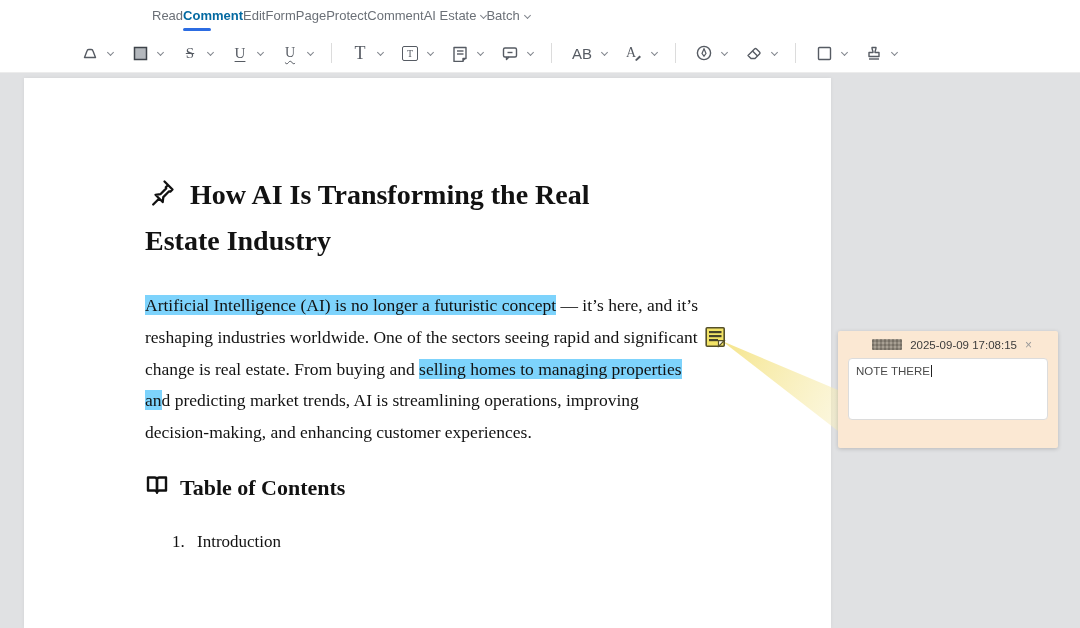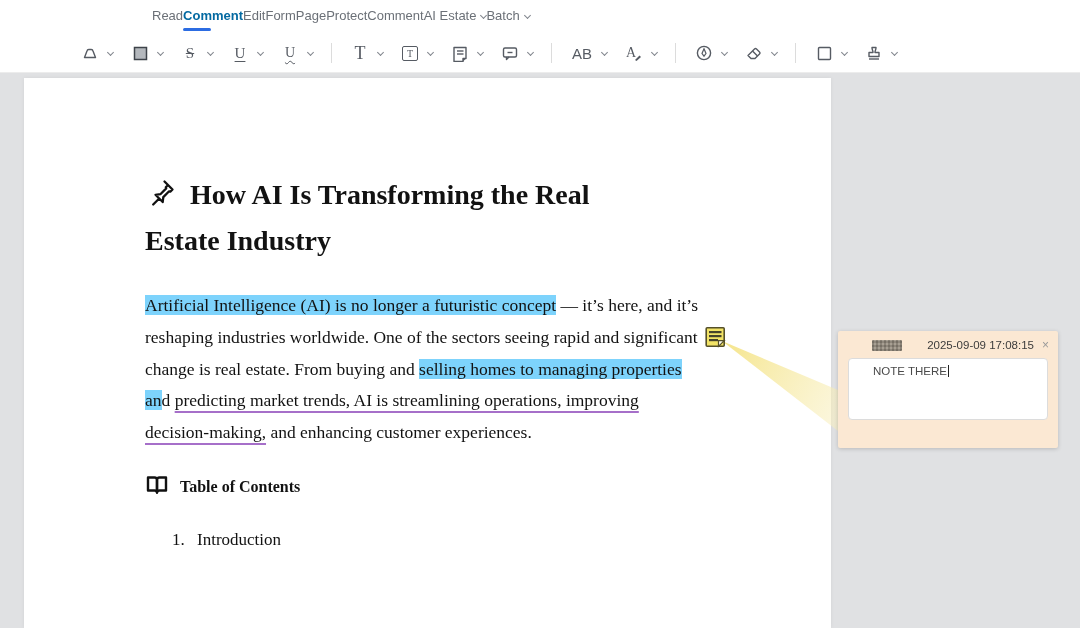--- a/index.html
+++ b/index.html
@@ -33,40 +33,40 @@
   
   .content { position:absolute; left:0; top:73px; width:1080px; height:555px; background:#e0e1e3; }
   .page { position:absolute; left:24px; top:5px; width:807px; height:550px; background:#fff;
           box-shadow:0 0 4px rgba(0,0,0,0.06); }
   .doc { padding:96px 0 0 121px; width:700px; font-family:"Liberation Serif", serif; color:#121212; }
   .doc h1 { font-size:28px; line-height:41px; font-weight:bold; width:505px; }
   .pin-ic { display:inline-block; vertical-align:-5px; margin-right:13px; }
   .para { font-size:17.5px; line-height:31.8px; width:562px; margin-top:29px; }
   .para2 { margin-top:21px; }
   .hl  { background:#7dd3fc; }
-  .ulp { text-decoration:underline; text-decoration-color:#a66fc9; text-decoration-thickness:2px; text-underline-offset:5px; }
+  .ulp { text-decoration-color:#a66fc9; text-decoration-thickness:2px; text-underline-offset:5px; }
   .ult { text-decoration:underline wavy #2fb3a6; text-decoration-thickness:2px; text-underline-offset:4px; }
-  .toc-head { margin-top:24px; font-size:16px; font-weight:bold; display:flex; align-items:center; gap:11px; }
+  .toc-head { margin-top:24px; font-size:22px; font-weight:bold; display:flex; align-items:center; gap:11px; }
   .toc-item { margin-top:29px; font-size:17px; display:flex; }
   .toc-num { width:25px; margin-left:27px; }
 
   
   .note-beam { position:absolute; left:0; top:0; width:1080px; height:555px; pointer-events:none; z-index:2; }
   .note-icon { position:absolute; left:705px; top:253px; width:21px; height:23px; z-index:3; cursor:pointer; }
   .note-panel { position:absolute; left:838px; top:258px; width:220px; height:117px; background:#fbe8d3;
                 border-radius:2px; box-shadow:0 1px 4px rgba(0,0,0,0.18); z-index:4; }
-  .note-head { display:flex; align-items:center; padding:8px 9px 4px 10px;margin-left:24px; }
+  .note-head { display:flex; padding:8px 26px 4px 10px;margin-left:24px; }
   .author-blur { width:30px; height:11px; border-radius:1px;
                  background:repeating-linear-gradient(90deg,#a8a39b 0 2px,#cbc6be 2px 4px),
                             repeating-linear-gradient(0deg,#b3aea6 0 2px,#d2cdc5 2px 4px);
                  background-blend-mode:multiply; filter:blur(.4px); }
   .note-ts { margin-left:auto; font-size:11.5px; color:#3c3c3c; }
   .note-x  { margin-left:8px; font-size:12px; color:#9a9a9a; cursor:pointer; line-height:1; }
   .note-body { margin:3px 10px; height:62px; background:#fff; border:1px solid #dcdcdc; border-radius:4px;
-               padding:6px 24px; font-size:11.5px; color:#4a4a4a; }
+               padding:6px 7px; font-size:11.5px; color:#4a4a4a; }
   .caret-bar { display:inline-block; width:1px; height:12px; background:#222; vertical-align:-2px; margin-left:1px; }
 </style>
 </head>
 <body>
 
 <div class="header">
 
   <div class="menubar">
     <div class="tab"><span>Read</span></div>
     <div class="tab active"><span>Comment</span><span class="tab-underline"></span></div>

